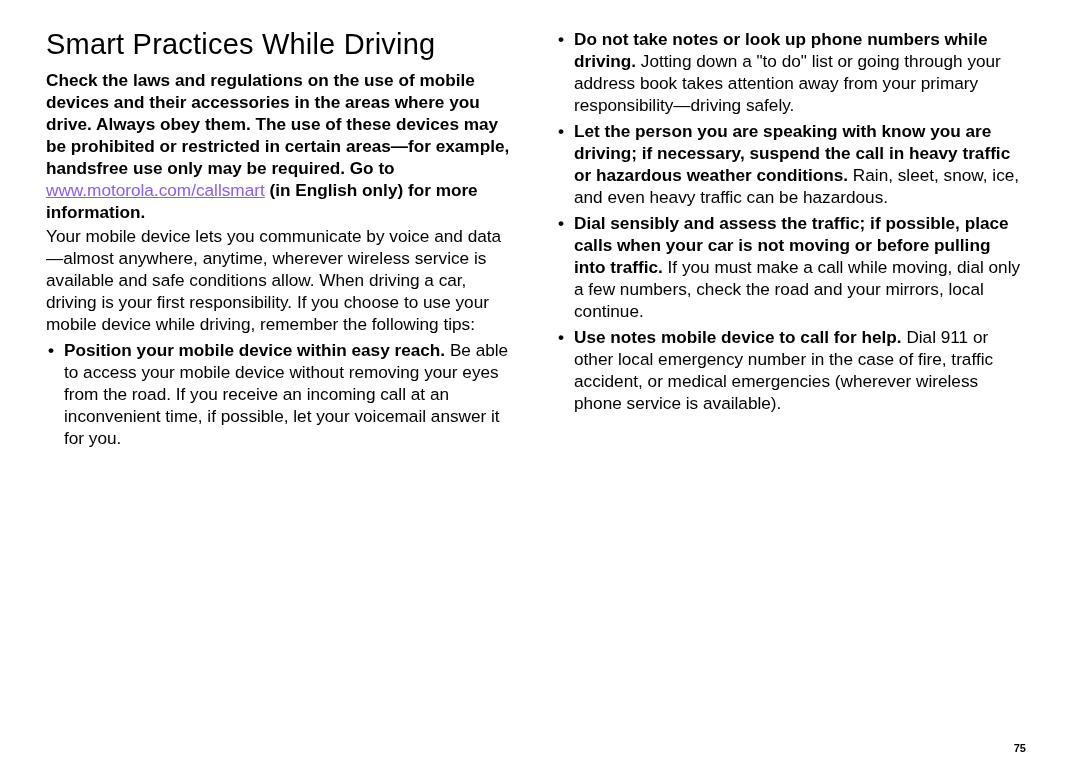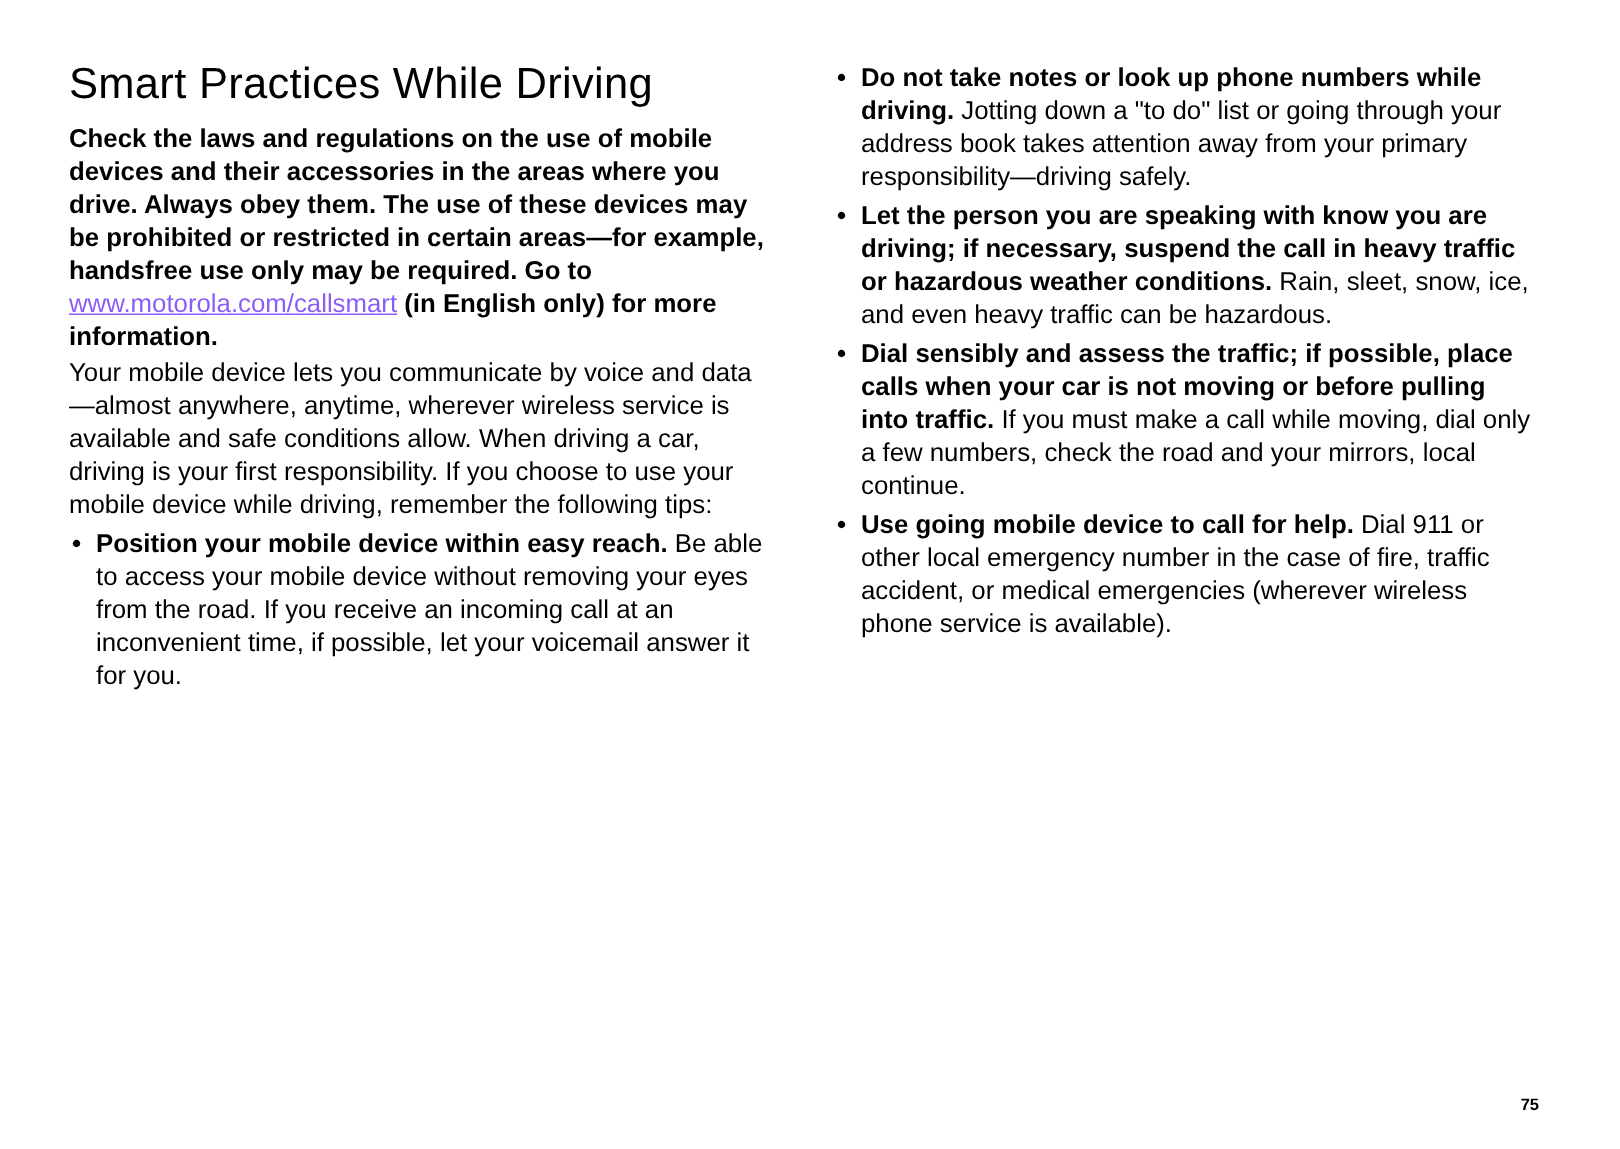--- a/index.html
+++ b/index.html
@@ -8,21 +8,21 @@
     width: 1080px;
     height: 766px;
     background: #ffffff;
     font-family: "Segoe UI", "Helvetica Neue", Arial, sans-serif;
     color: #000;
   }
   .page {
     box-sizing: border-box;
     width: 1072px;
     height: 766px;
-    padding: 40px 46px 20px 46px;
+    padding: 28px 46px 20px 46px;
     position: relative;
   }
   .columns {
     display: flex;
     gap: 40px;
   }
   .col {
     width: 480px;
   }
   h1 {
@@ -58,21 +58,21 @@
   ul.bullets li::before {
     content: "•";
     position: absolute;
     left: 2px;
     top: 0;
     font-weight: 700;
   }
   .b { font-weight: 700; }
   .page-number {
     position: absolute;
-    bottom: 23px;
+    bottom: 12px;
     right: 46px;
     font-size: 11px;
     font-weight: 700;
   }
 </style>
 </head>
 <body>
 
 <div class="page">
   <div class="columns">
@@ -98,21 +98,21 @@
         <li>
           <span class="b">Do not take notes or look up phone numbers while driving.</span><span> Jotting down a "to do" list or going through your address book takes attention away from your primary responsibility—driving safely.</span>
         </li>
         <li>
           <span class="b">Let the person you are speaking with know you are driving; if necessary, suspend the call in heavy traffic or hazardous weather conditions.</span><span> Rain, sleet, snow, ice, and even heavy traffic can be hazardous.</span>
         </li>
         <li>
           <span class="b">Dial sensibly and assess the traffic; if possible, place calls when your car is not moving or before pulling into traffic.</span><span> If you must make a call while moving, dial only a few numbers, check the road and your mirrors, local continue.</span>
         </li>
         <li>
-          <span class="b">Use going mobile device to call for help.</span><span> Dial 911 or other local emergency number in the case of fire, traffic accident, or medical emergencies (wherever wireless phone service is available).</span>
+          <span class="b">Use notes mobile device to call for help.</span><span> Dial 911 or other local emergency number in the case of fire, traffic accident, or medical emergencies (wherever wireless phone service is available).</span>
         </li>
       </ul>
     </div>
 
   </div>
 
   <div class="page-number">75</div>
 </div>
 
 </body></html>

